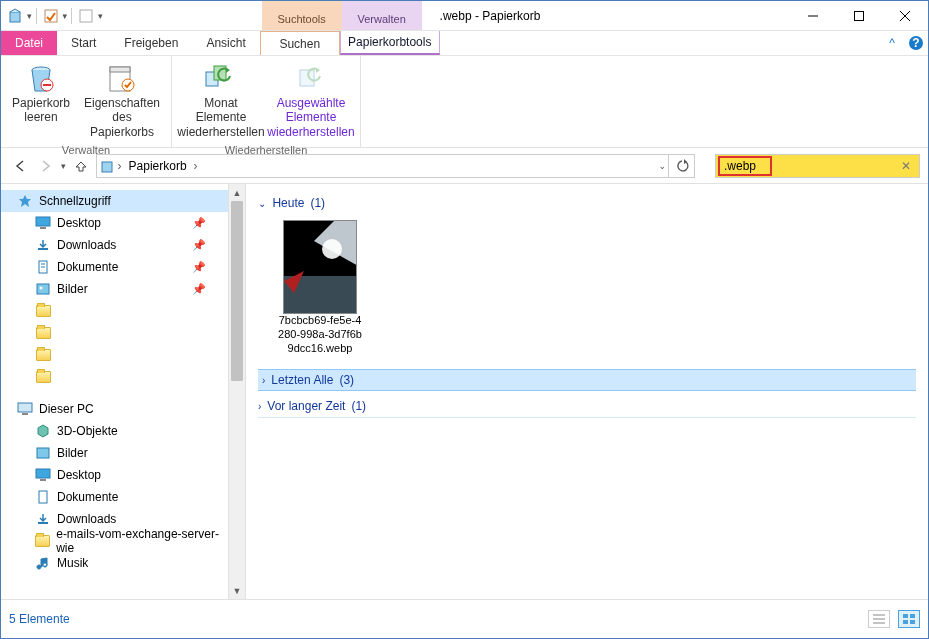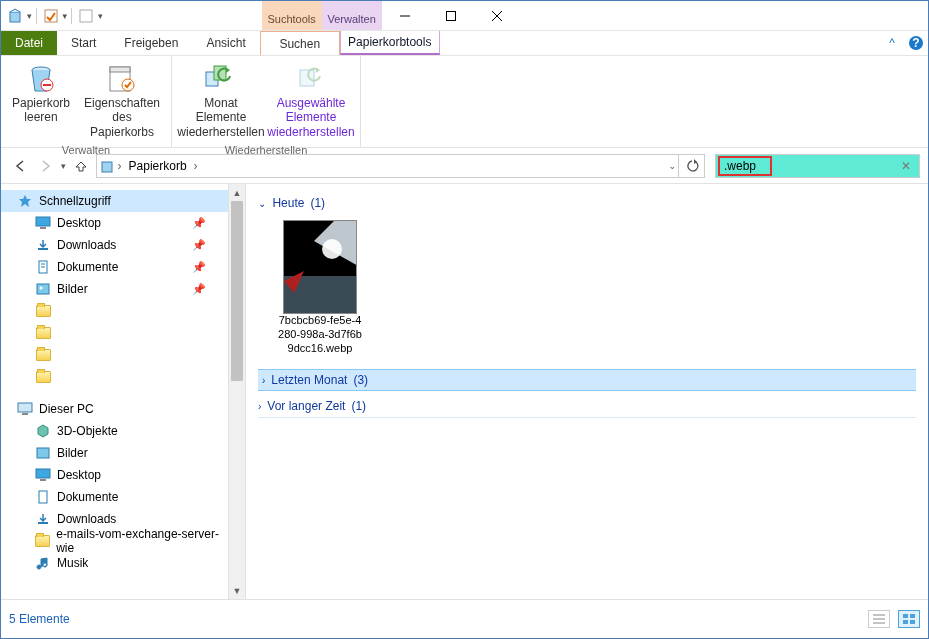--- a/index.html
+++ b/index.html
@@ -2,49 +2,49 @@
 <html><head>
 <meta charset="utf-8">
 <style>
 *{box-sizing:border-box;margin:0;padding:0;font-family:"Segoe UI",Tahoma,sans-serif;font-size:12px;user-select:none}
 body{background:#fff;width:929px;height:639px;border:1px solid #4a7db8;overflow:hidden;display:flex;flex-direction:column}
 .titlebar{height:30px;display:flex;align-items:stretch;border-bottom:1px solid #e5e5e5;position:relative}
 .qat{display:flex;align-items:center;padding:0 4px;gap:2px}
 .qat .ico{width:20px;height:20px;display:flex;align-items:center;justify-content:center}
 .qat .sep{width:1px;height:16px;background:#ccc;margin:0 2px}
 .ctx-tabs{display:flex;align-items:stretch;margin-left:155px}
-.ctx-tab{width:60px;display:flex;flex-direction:column;align-items:center;justify-content:center;font-size:11px;line-height:1.2;padding-top:8px}
+.ctx-tab{width:80px;display:flex;flex-direction:column;align-items:center;justify-content:center;font-size:11px;line-height:1.2;padding-top:8px}
 .ctx-search{background:#f9d7bd;color:#6b4a2e}
 .ctx-manage{background:#e9d4f2;color:#5b3d78}
 .wintitle{flex:1;display:flex;align-items:center;padding-left:18px;color:#000}
 .winbtns{display:flex}
 .winbtn{width:46px;display:flex;align-items:center;justify-content:center}
 .tabrow{height:25px;display:flex;align-items:stretch;border-bottom:1px solid #e5e5e5;position:relative}
 .tab{padding:0 14px;display:flex;align-items:center;color:#333}
-.tab.file{background:#4d7c0f;color:#fff}
+.tab.file{background:#ec4899;color:#fff}
 .tab.tool-search{border:1px solid #e9b089;border-bottom:none;margin-left:0}
 .tab.tool-manage{border:1px solid #d0a6e0;border-bottom:none;border-top:none}
 .tab.tool-manage.active{border-bottom:2px solid #b06fc9;color:#0f172a}
 .tabspace{flex:1}
 .helpbtn{width:24px;display:flex;align-items:center;justify-content:center;color:#1979ca}
 .ribbon{height:92px;display:flex;border-bottom:1px solid #e1e1e1;background:#fff}
 .rgroup{display:flex;flex-direction:column;border-right:1px solid #e1e1e1;padding:2px 4px 0}
 .rgroup .btns{flex:1;display:flex;gap:0}
 .rbtn{width:72px;display:flex;flex-direction:column;align-items:center;justify-content:flex-start;padding:4px 2px;text-align:center;line-height:1.2;color:#333}
 .rbtn.wide{width:90px}
 .rbtn.dis{color:#6d28d9}
 .rbtn .ri{height:34px;display:flex;align-items:center;justify-content:center}
 .rlabel{text-align:center;font-size:11px;color:#666;padding:1px 0 2px}
 .nav{height:36px;display:flex;align-items:center;padding:4px 8px;gap:4px;border-bottom:1px solid #e1e1e1}
 .navarrow{width:22px;height:22px;display:flex;align-items:center;justify-content:center;color:#555}
 .navarrow.dis{color:#bcbcbc}
 .addr{flex:1;height:24px;border:1px solid #ccc;display:flex;align-items:center;padding:0 2px;gap:3px;background:#fff}
 .addr .crumb{padding:0 4px}
 .refresh{width:26px;height:24px;border:1px solid #ccc;border-left:none;display:flex;align-items:center;justify-content:center;background:#fff;margin-left:-4px}
-.search{width:205px;height:24px;border:1px solid #ccc;display:flex;align-items:center;padding:0 4px;margin-left:6px;position:relative;background:#5eead4}
+.search{width:205px;height:24px;border:1px solid #ccc;display:flex;align-items:center;padding:0 4px;margin-left:16px;position:relative;background:#fde047}
 .search .hl{position:absolute;left:2px;top:1px;width:54px;height:20px;border:2px solid #e03030;pointer-events:none}
 .search input{border:none;outline:none;flex:1;font-size:12px;background:transparent;padding-left:4px}
 .search .x{color:#777;padding:0 4px}
 .body{flex:1;display:flex;min-height:0}
 .side{width:245px;border-right:1px solid #e1e1e1;overflow:hidden;position:relative;display:flex}
 .tree{flex:1;overflow:hidden;padding-top:6px}
 .trow{height:22px;display:flex;align-items:center;padding-left:16px;gap:6px}
 .trow.sel{background:#cde8ff}
 .trow.sub{padding-left:34px}
 .trow .pin{margin-left:auto;margin-right:22px;color:#7a7a7a;font-size:11px}
@@ -95,20 +95,21 @@
         <svg width="14" height="14">
           <rect x="1" y="1" width="12" height="12" fill="#fff" stroke="#aaa"></rect>
         </svg>
       </div>
   <span class="chevd">▾</span>
  </div>
  <div class="ctx-tabs">
   <div class="ctx-tab ctx-search">Suchtools</div>
   <div class="ctx-tab ctx-manage">Verwalten</div>
  </div>
+ <div class="wintitle">.webp - Papierkorb</div>
  <div class="winbtns">
   <div class="winbtn">
         <svg width="10" height="10">
           <line x1="0" y1="5" x2="10" y2="5" stroke="#000"></line>
         </svg>
       </div>
   <div class="winbtn">
         <svg width="10" height="10">
           <rect x="0.5" y="0.5" width="9" height="9" fill="none" stroke="#000"></rect>
         </svg>
@@ -404,21 +405,21 @@
               <path d="M0 60 L20 50 L10 72 Z" fill="#b02020"></path>
             </svg>
     </div>
     <div class="fname">7bcbcb69-fe5e-4</div>
     <div class="fname">280-998a-3d7f6b</div>
     <div class="fname">9dcc16.webp</div>
    </div>
   </div>
   <div class="grp-hdr closed sel">
         <span class="chev">›</span>
-        <span>Letzten Monat</span>
+        <span>Letzten Alle</span>
         <span>(3)</span>
       </div>
   <div class="grp-hdr closed">
         <span class="chev">›</span>
         <span>Vor langer Zeit</span>
         <span>(1)</span>
       </div>
  </div>
 </div>
 

